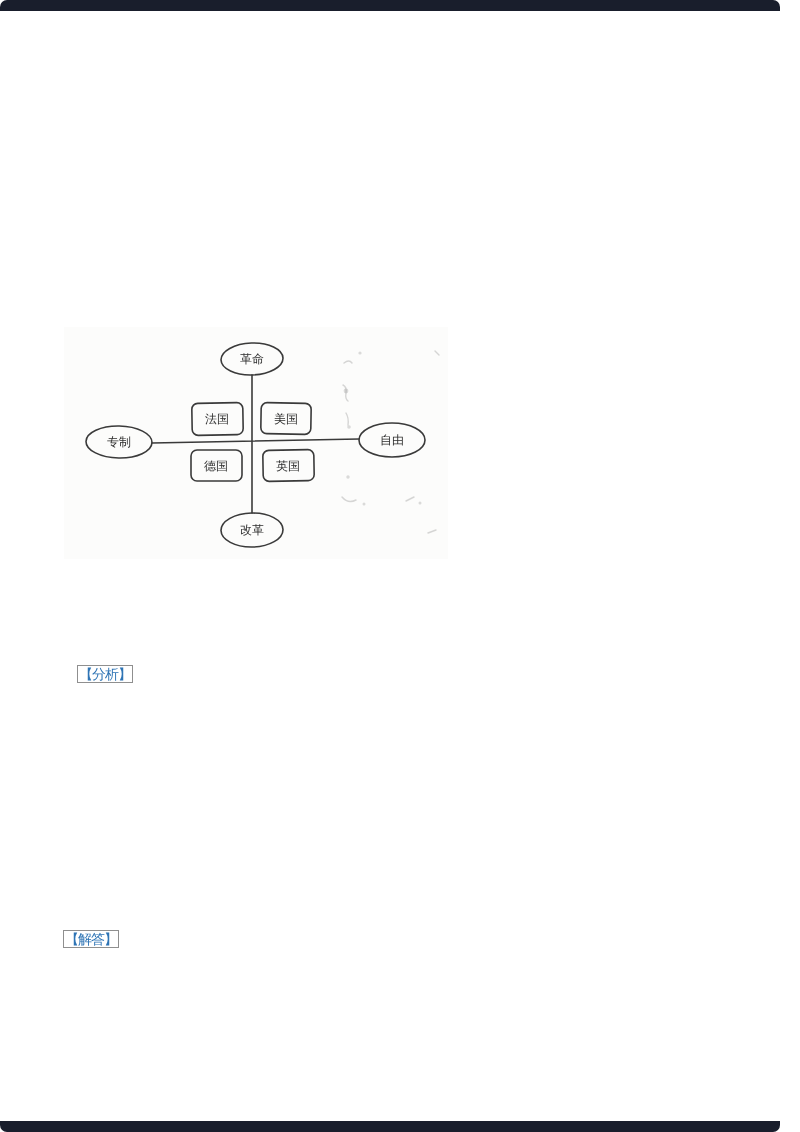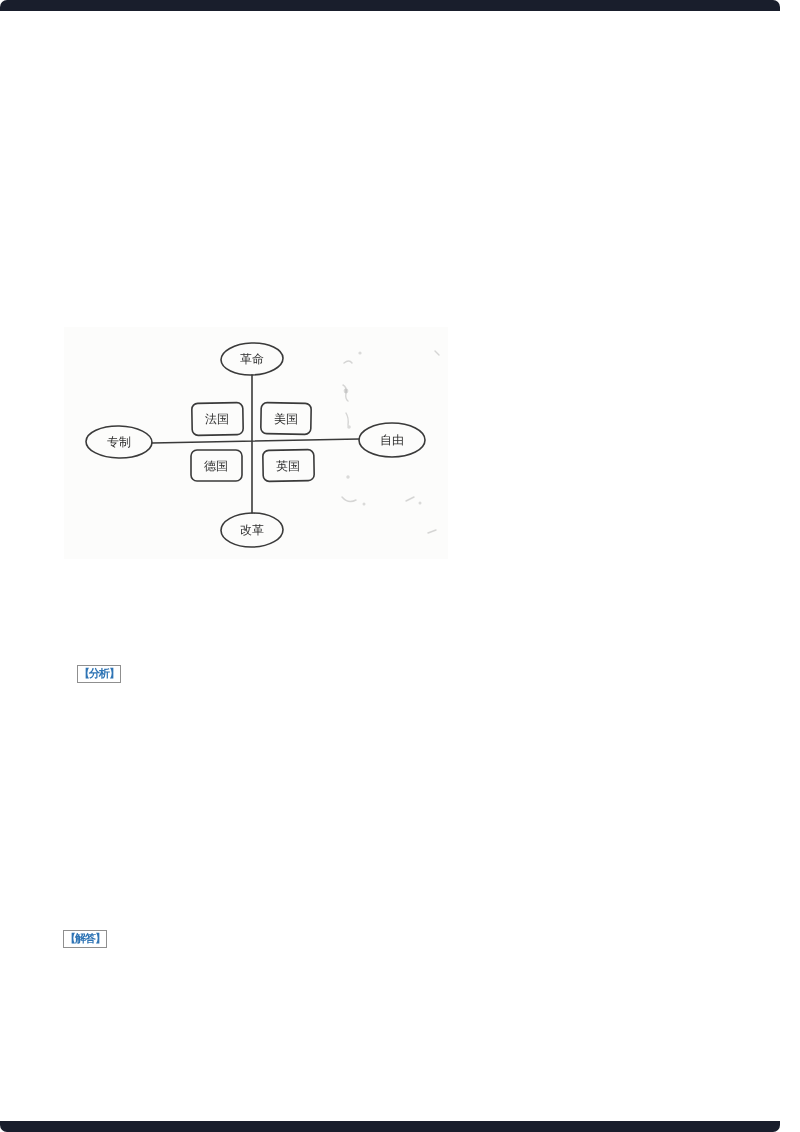--- a/index.html
+++ b/index.html
@@ -55,22 +55,22 @@
   }
   .ghost-dot {
     fill: #9b9b9b;
     stroke: none;
     opacity: 0.35;
   }
   .section-label {
     position: absolute;
     display: inline-block;
     color: #2e74b5;
-    font-weight: bold;
-    font-size: 11px;
+    font-weight: normal;
+    font-size: 14px;
     line-height: 16px;
     letter-spacing: -1px;
     border: 1px solid #8f8f8f;
     padding: 0 1px;
     background: #ffffff;
     white-space: nowrap;
   }
   .section-label.first  { left: 77px; top: 665px; }
   .section-label.second { left: 63px; top: 930px; }
 </style>

